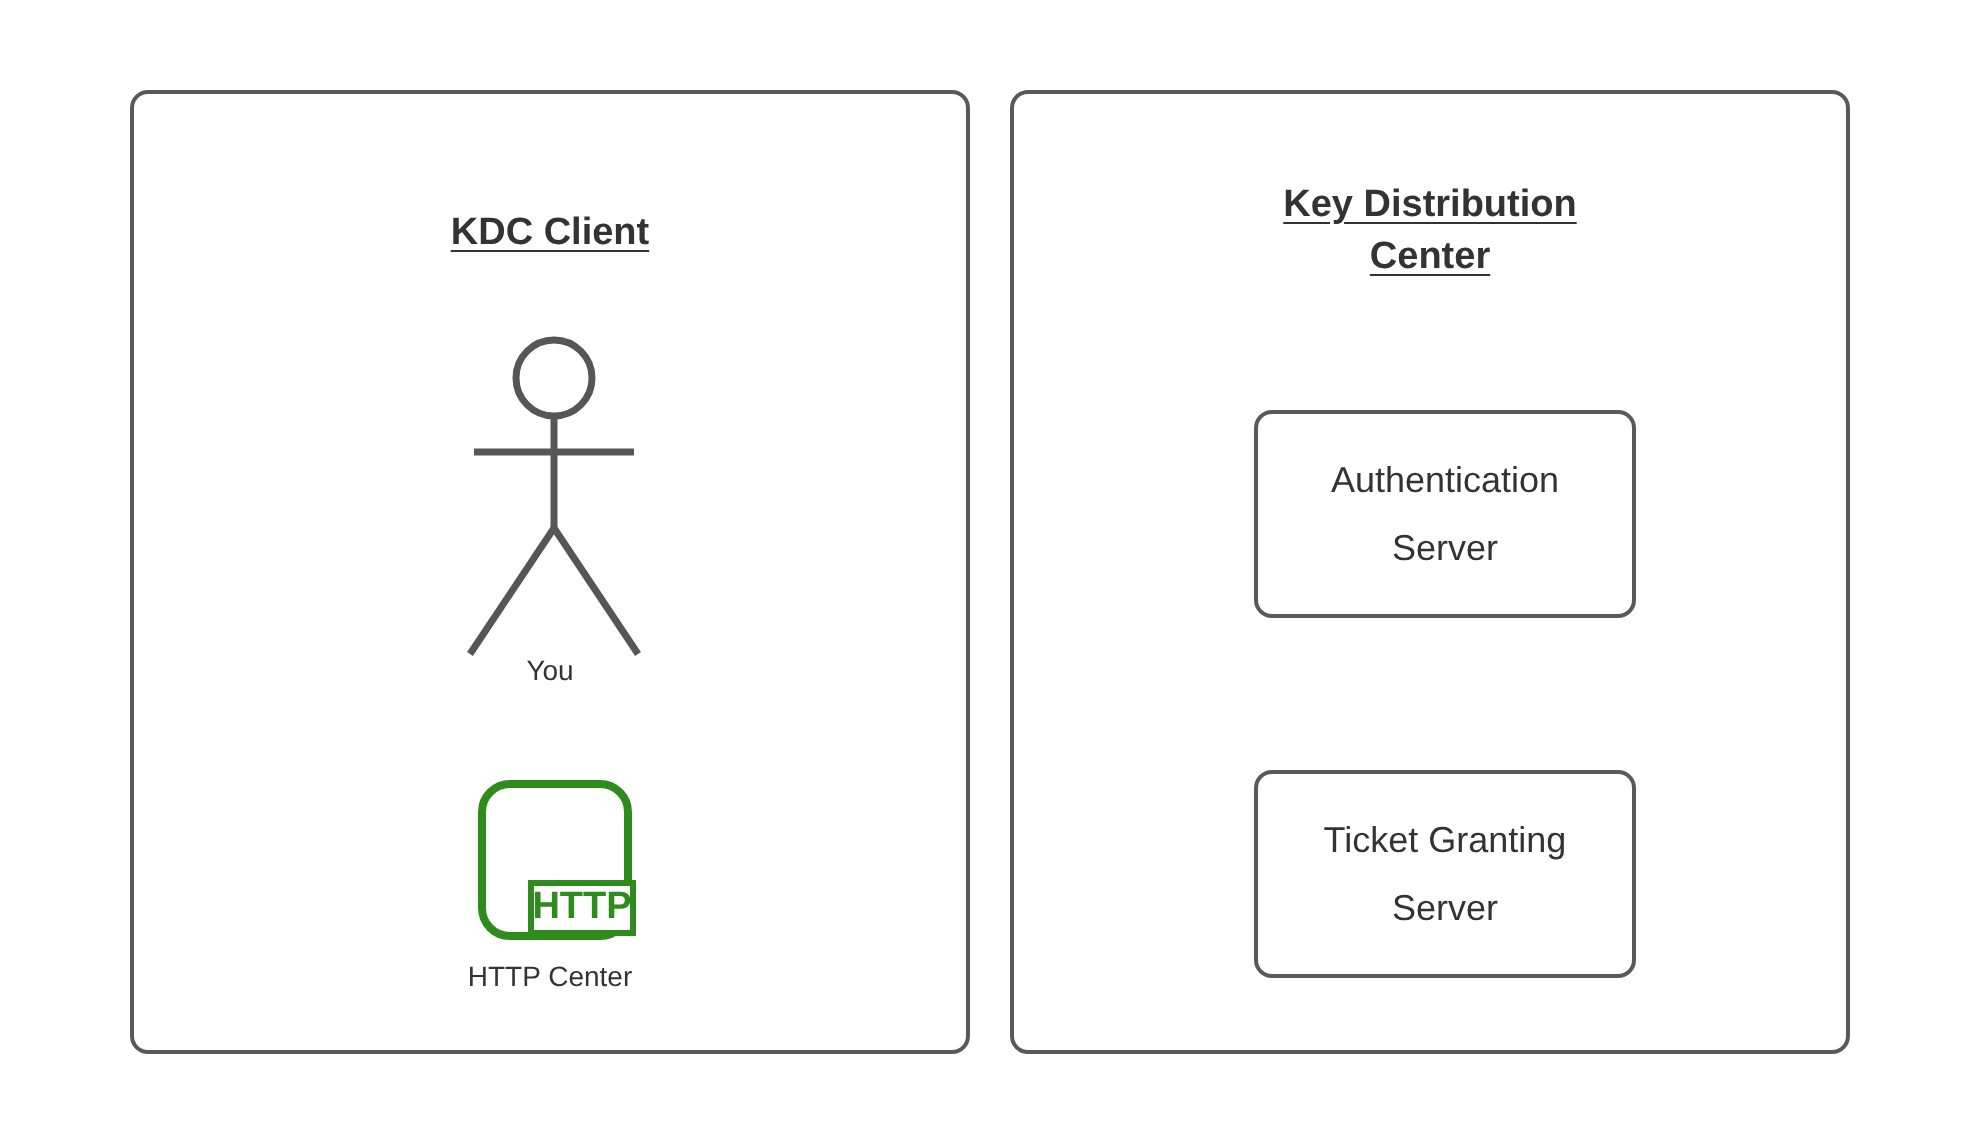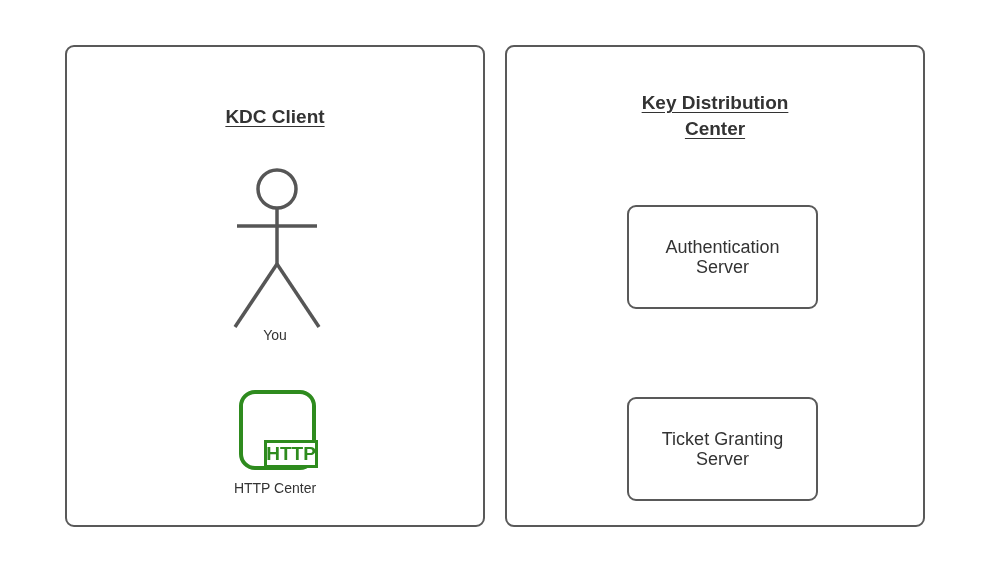--- a/index.html
+++ b/index.html
@@ -103,24 +103,24 @@
     border: 2px solid #595959;
     border-radius: 9px;
     box-sizing: border-box;
     background: #ffffff;
     display: flex;
     align-items: center;
     justify-content: center;
     text-align: center;
   }
   #auth-server-box { top: 158px; }
-  #tgs-server-box  { top: 350px; }
+  #tgs-server-box  { top: 338px; }
   .server-box .box-label {
     font-size: 18px;
-    line-height: 20px;
+    line-height: 34px;
     color: #333333;
     width: 160px;
   }
 </style>
 </head>
 <body>
 
 <div id="canvas">
 
   <div id="left-panel" class="panel">

